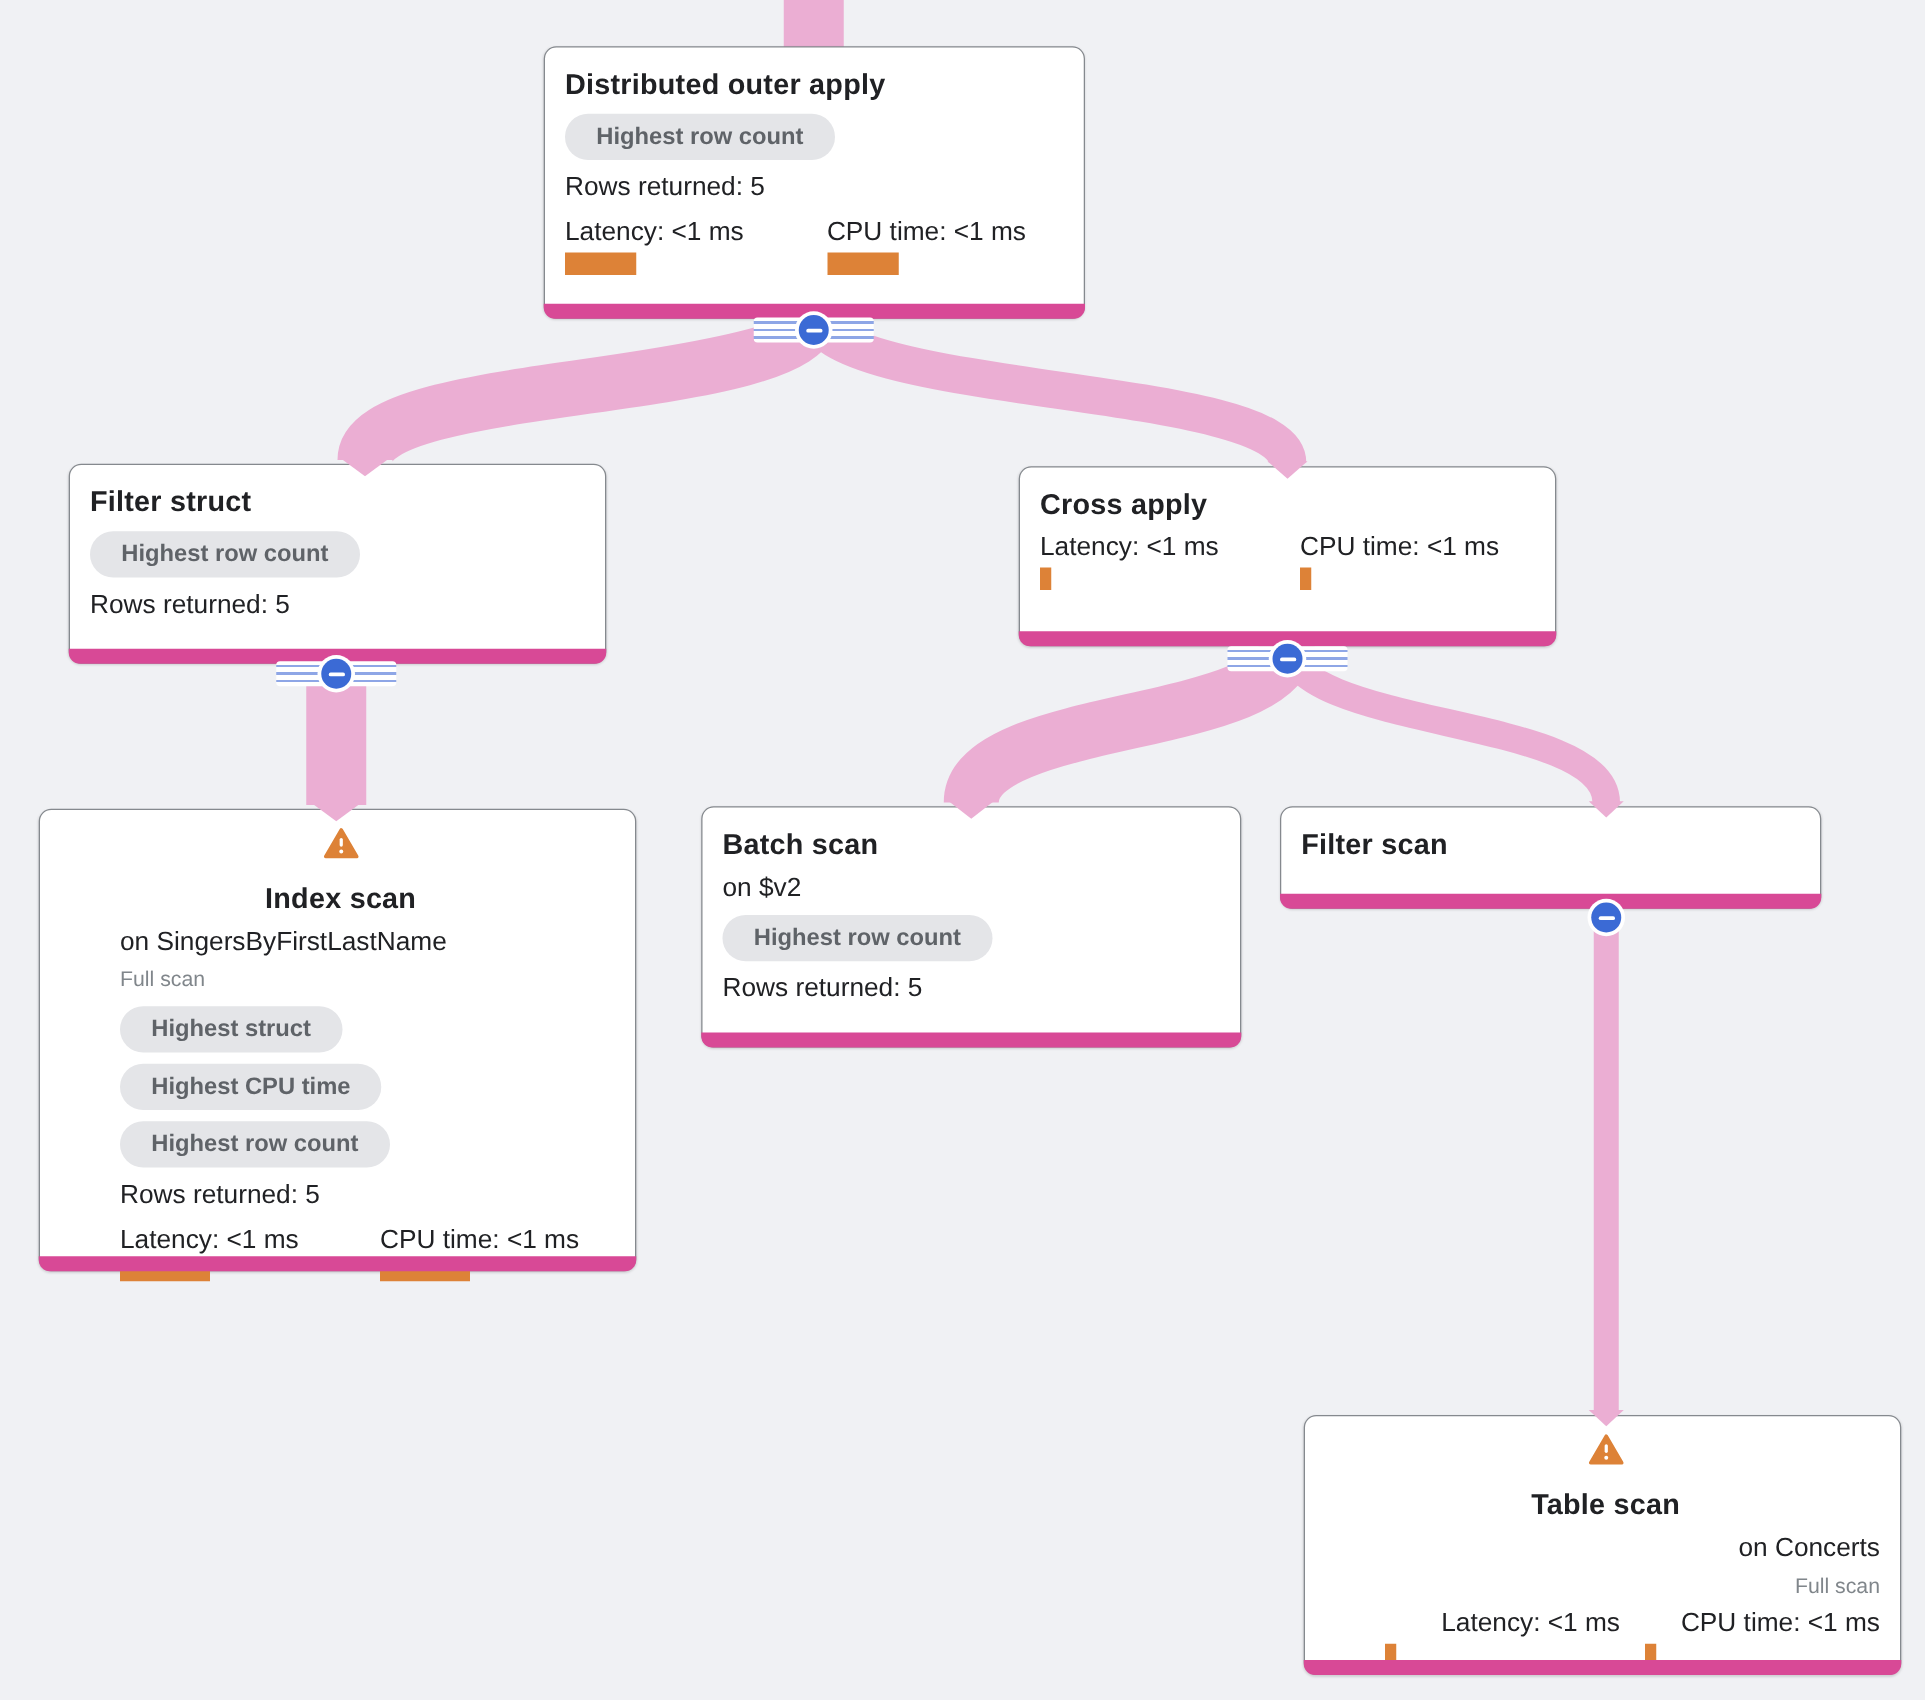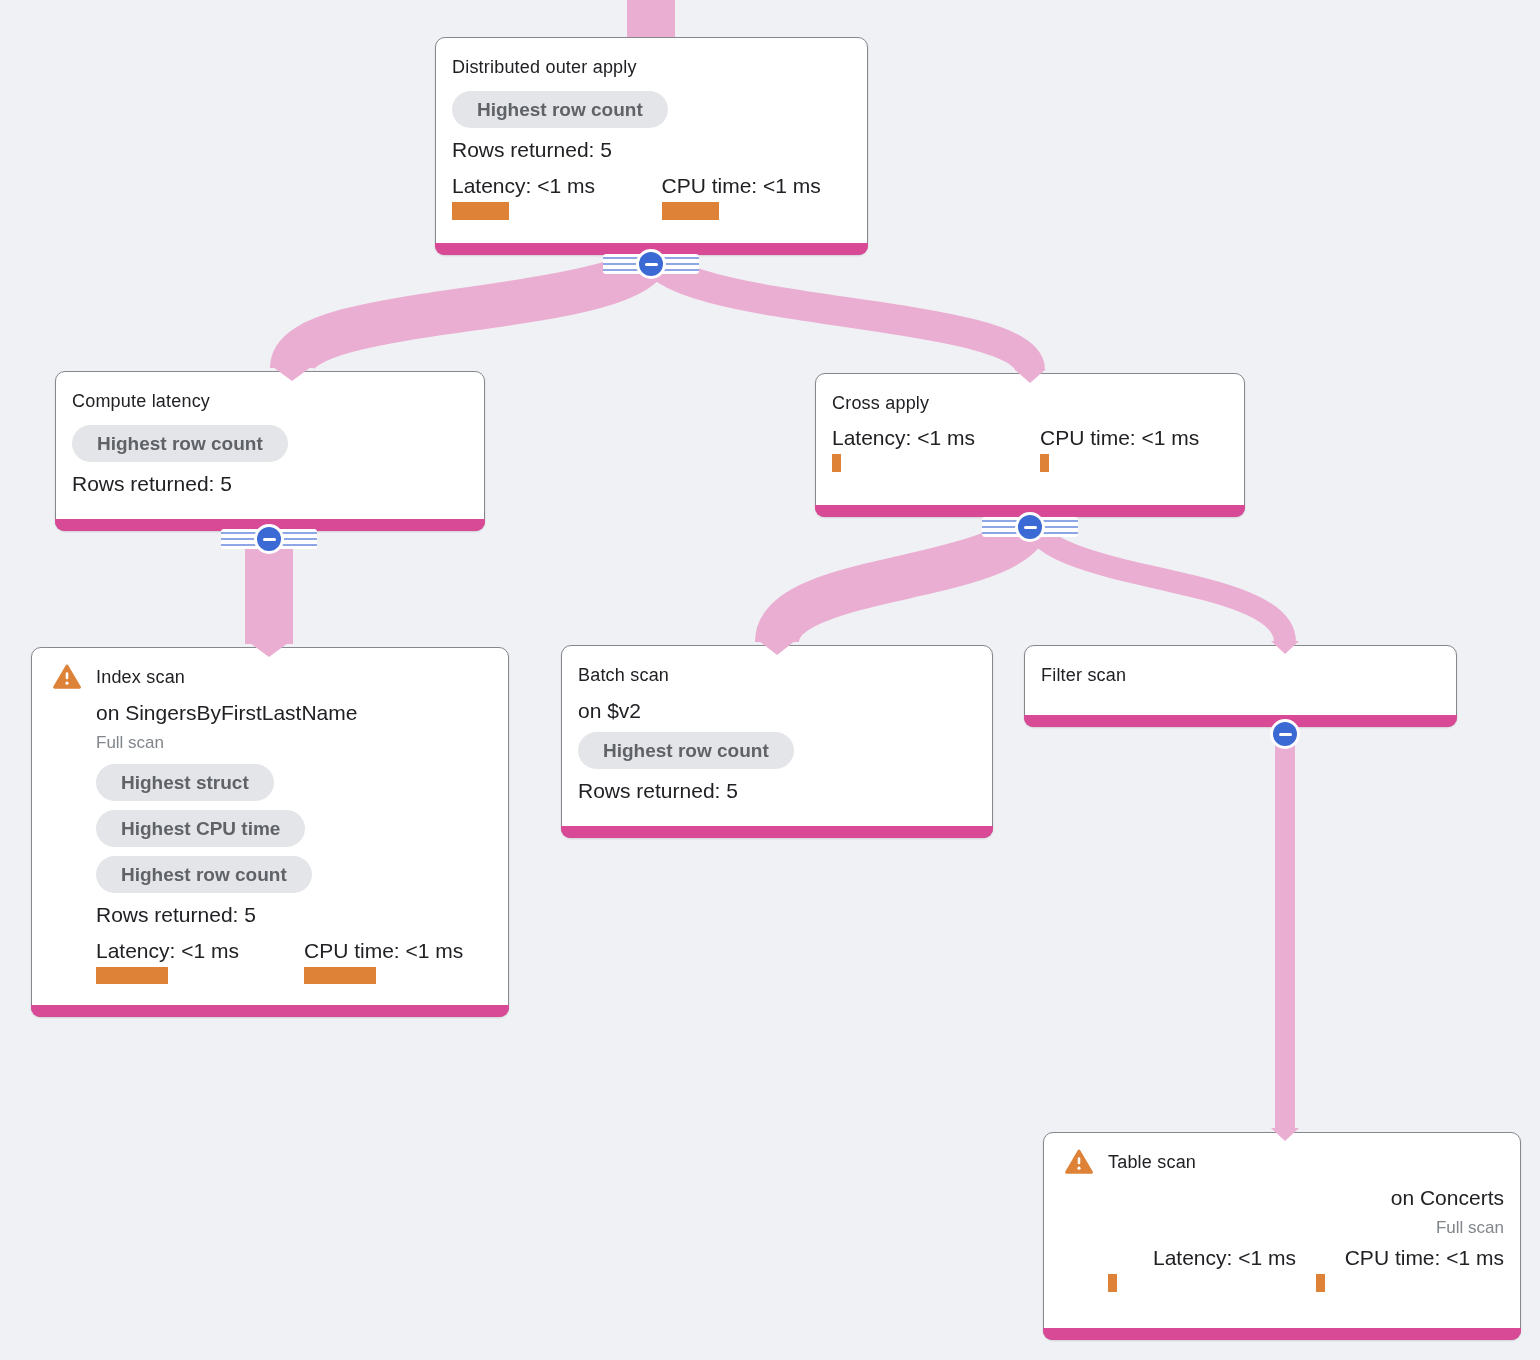--- a/index.html
+++ b/index.html
@@ -31,22 +31,22 @@
   .card{
     position:absolute;
     background:var(--card);
     border:1px solid var(--card-border);
     border-radius:10px;
     box-shadow:0 1px 2px rgba(0,0,0,.14);
     z-index:1;
   }
   .card-inner{padding:14px 16px 0 16px;}
   .card-inner.with-icon{padding-left:21px;}
-  .title-row{display:flex;align-items:center;gap:15px;}
-  .title{font-size:18px;font-weight:400;line-height:30px;color:var(--ink);letter-spacing:.2px;}
+  .title-row{display:flex;align-items:center;gap:15px;flex-direction:column;}
+  .title{font-size:23px;font-weight:700;line-height:30px;color:var(--ink);letter-spacing:.2px;}
   .indent{margin-left:43px;}
   .subtext{font-size:21px;line-height:24px;margin-top:9px;color:var(--ink);}
   .mutetext{font-size:17px;line-height:24px;margin-top:6px;color:var(--muted);}
   .badge{
     display:block;width:fit-content;
     background:var(--badge-bg);color:var(--badge-text);
     font-size:19px;line-height:37px;height:37px;
     padding:0 25px;border-radius:19px;margin-top:9px;font-weight:bold;
   }
   .rows{font-size:21px;line-height:24px;margin-top:10px;color:var(--ink);}
@@ -113,21 +113,21 @@
         <div class="metric-label">CPU time: &lt;1 ms</div>
         <div class="mbar md"></div>
       </div>
     </div>
   </div>
   <div class="bottom-bar"></div>
 </div>
 
 <div class="card" style="left:55px;top:371px;width:430px;height:160px;">
   <div class="card-inner">
-    <div class="title">Compute latency</div>
+    <div class="title">Filter struct</div>
     <span class="badge">Highest row count</span>
     <div class="rows">Rows returned: 5</div>
   </div>
   <div class="bottom-bar"></div>
 </div>
 
 <div class="card" style="left:815px;top:373px;width:430px;height:144px;">
   <div class="card-inner">
     <div class="title">Cross apply</div>
     <div class="metrics" style="margin-top:8px;">

